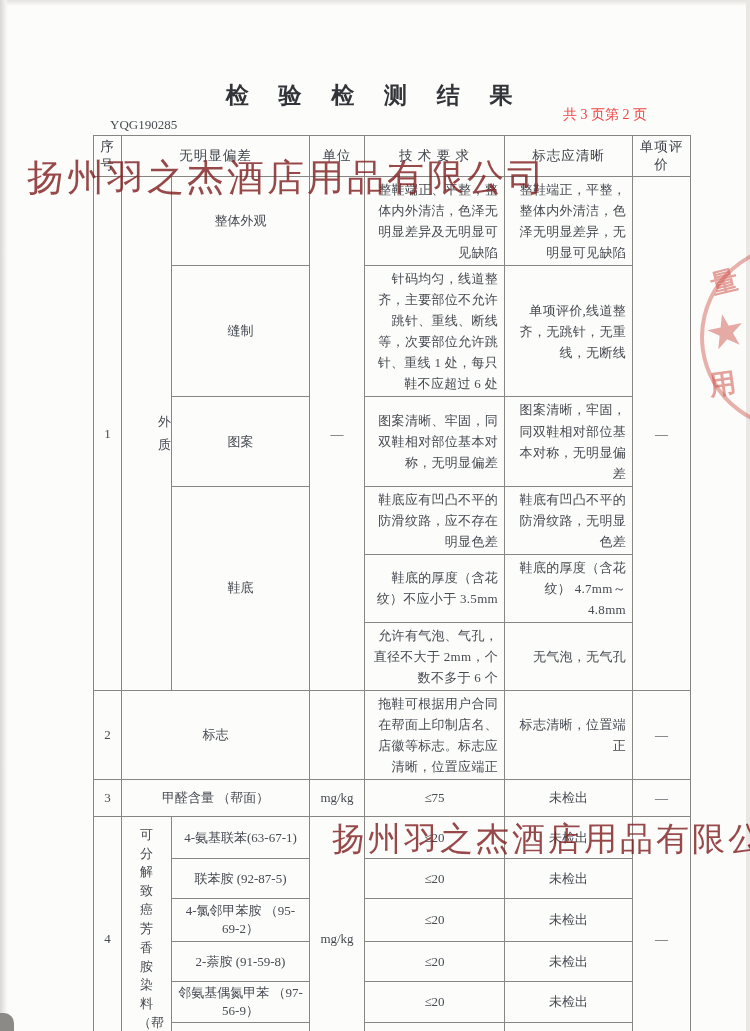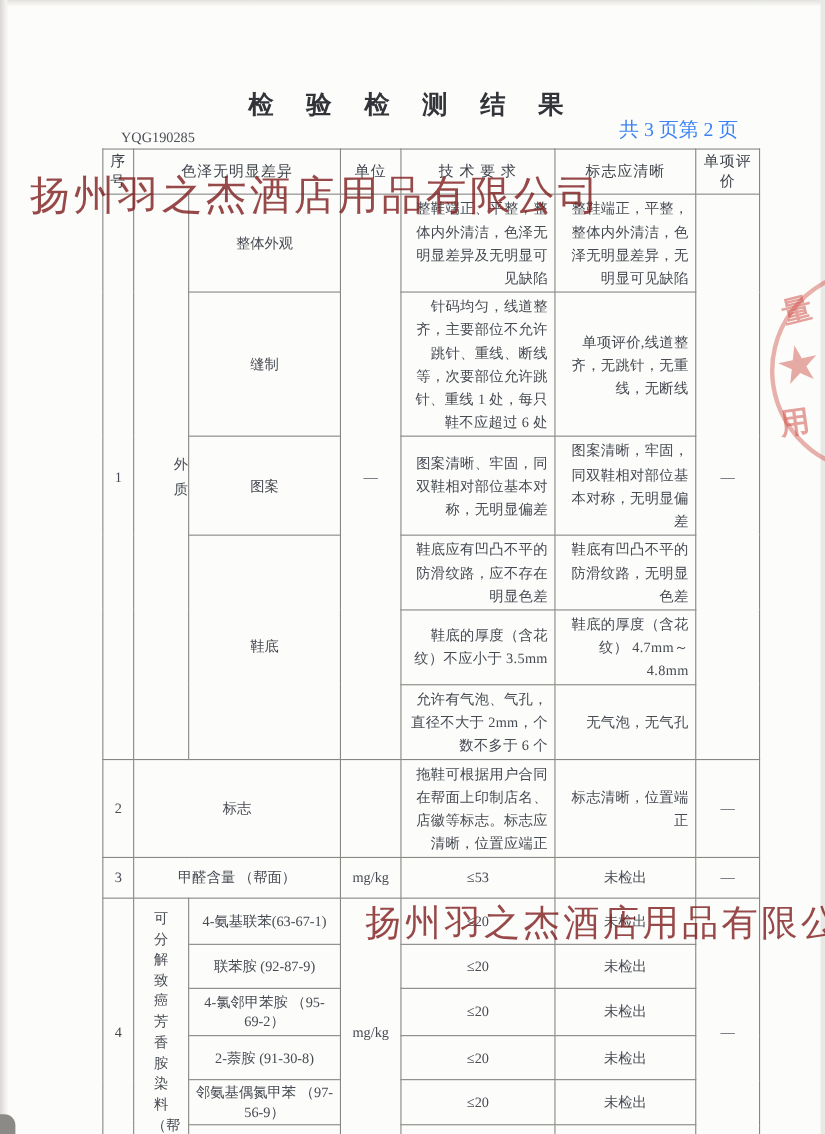--- a/index.html
+++ b/index.html
@@ -17,21 +17,21 @@
     background:linear-gradient(180deg,#e3e2df,rgba(244,243,241,0));}
   .edge-right{position:absolute;right:0;top:0;width:4px;height:1031px;background:#e9e8e5;}
   .corner-mark{position:absolute;left:0;bottom:0;width:14px;height:18px;background:#8b8a86;
     border-top-right-radius:10px;}
 
   .doc-title{
     position:absolute;top:80px;left:0;width:750px;text-align:center;
     font-size:23px;font-weight:bold;letter-spacing:12px;color:#33343a;
   }
   .report-no{position:absolute;top:117px;left:110px;font-size:13px;color:#4a4d55;text-align:right;}
-  .page-info{position:absolute;top:106px;left:563px;font-size:18px;color:#3b82f6;}
+  .page-info{position:absolute;top:106px;left:563px;font-size:14px;color:#ef4444;}
 
   table.report{
     position:absolute;top:135px;left:93px;width:597px;
     border-collapse:collapse;table-layout:fixed;
     font-size:13px;color:#464a52;
   }
   table.report td,table.report th{
     border:1px solid #878683;
     padding:2px 6px;
     font-weight:normal;
@@ -95,21 +95,21 @@
         <col style="width:138px">
       <col style="width:55px">
         <col style="width:140px">
         <col style="width:128px">
       <col style="width:58px">
     </colgroup>
 
     <tbody>
         <tr style="height:37px">
       <th class="c">序号</th>
-      <th class="c" colspan="2">色泽无明显差异</th>
+      <th class="c" colspan="2">无明显偏差</th>
       <th class="c">单位</th>
       <th class="c">技 术 要 求</th>
       <th class="c">标志应清晰</th>
       <th class="c">单项评价</th>
     </tr>
 
     <tr style="height:80px">
       <td class="c" rowspan="6">1</td>
       <td class="c group-cell" rowspan="6"><span>外观质量</span></td>
       <td class="c">整体外观</td>
@@ -148,46 +148,46 @@
       <td class="c"></td>
       <td class="req">拖鞋可根据用户合同在帮面上印制店名、店徽等标志。标志应清晰，位置应端正</td>
       <td class="res">标志清晰，位置端正</td>
       <td class="c">—</td>
     </tr>
 
     <tr style="height:37px">
       <td class="c">3</td>
       <td class="c" colspan="2">甲醛含量 （帮面）</td>
       <td class="c">mg/kg</td>
-      <td class="c">≤53</td>
+      <td class="c">≤75</td>
       <td class="c">未检出</td>
       <td class="c">—</td>
     </tr>
 
     <tr style="height:42px">
       <td class="c" rowspan="6">4</td>
       <td class="c vert-label" rowspan="6"><span>可分解致癌芳香胺染料（帮面）</span></td>
       <td class="c">4-氨基联苯(63-67-1)</td>
       <td class="c" rowspan="6">mg/kg</td>
       <td class="c">≤20</td>
       <td class="c">未检出</td>
       <td class="c" rowspan="6">—</td>
     </tr>
     <tr style="height:40px">
-      <td class="c">联苯胺 (92-87-9)</td>
+      <td class="c">联苯胺 (92-87-5)</td>
       <td class="c">≤20</td>
       <td class="c">未检出</td>
     </tr>
     <tr style="height:43px">
       <td class="c">4-氯邻甲苯胺 （95-69-2）</td>
       <td class="c">≤20</td>
       <td class="c">未检出</td>
     </tr>
     <tr style="height:40px">
-      <td class="c">2-萘胺 (91-30-8)</td>
+      <td class="c">2-萘胺 (91-59-8)</td>
       <td class="c">≤20</td>
       <td class="c">未检出</td>
     </tr>
     <tr style="height:37px">
       <td class="c">邻氨基偶氮甲苯 （97-56-9）</td>
       <td class="c">≤20</td>
       <td class="c">未检出</td>
     </tr>
     <tr style="height:38px">
       <td class="c">对氯苯胺 (106-47-8)</td>

